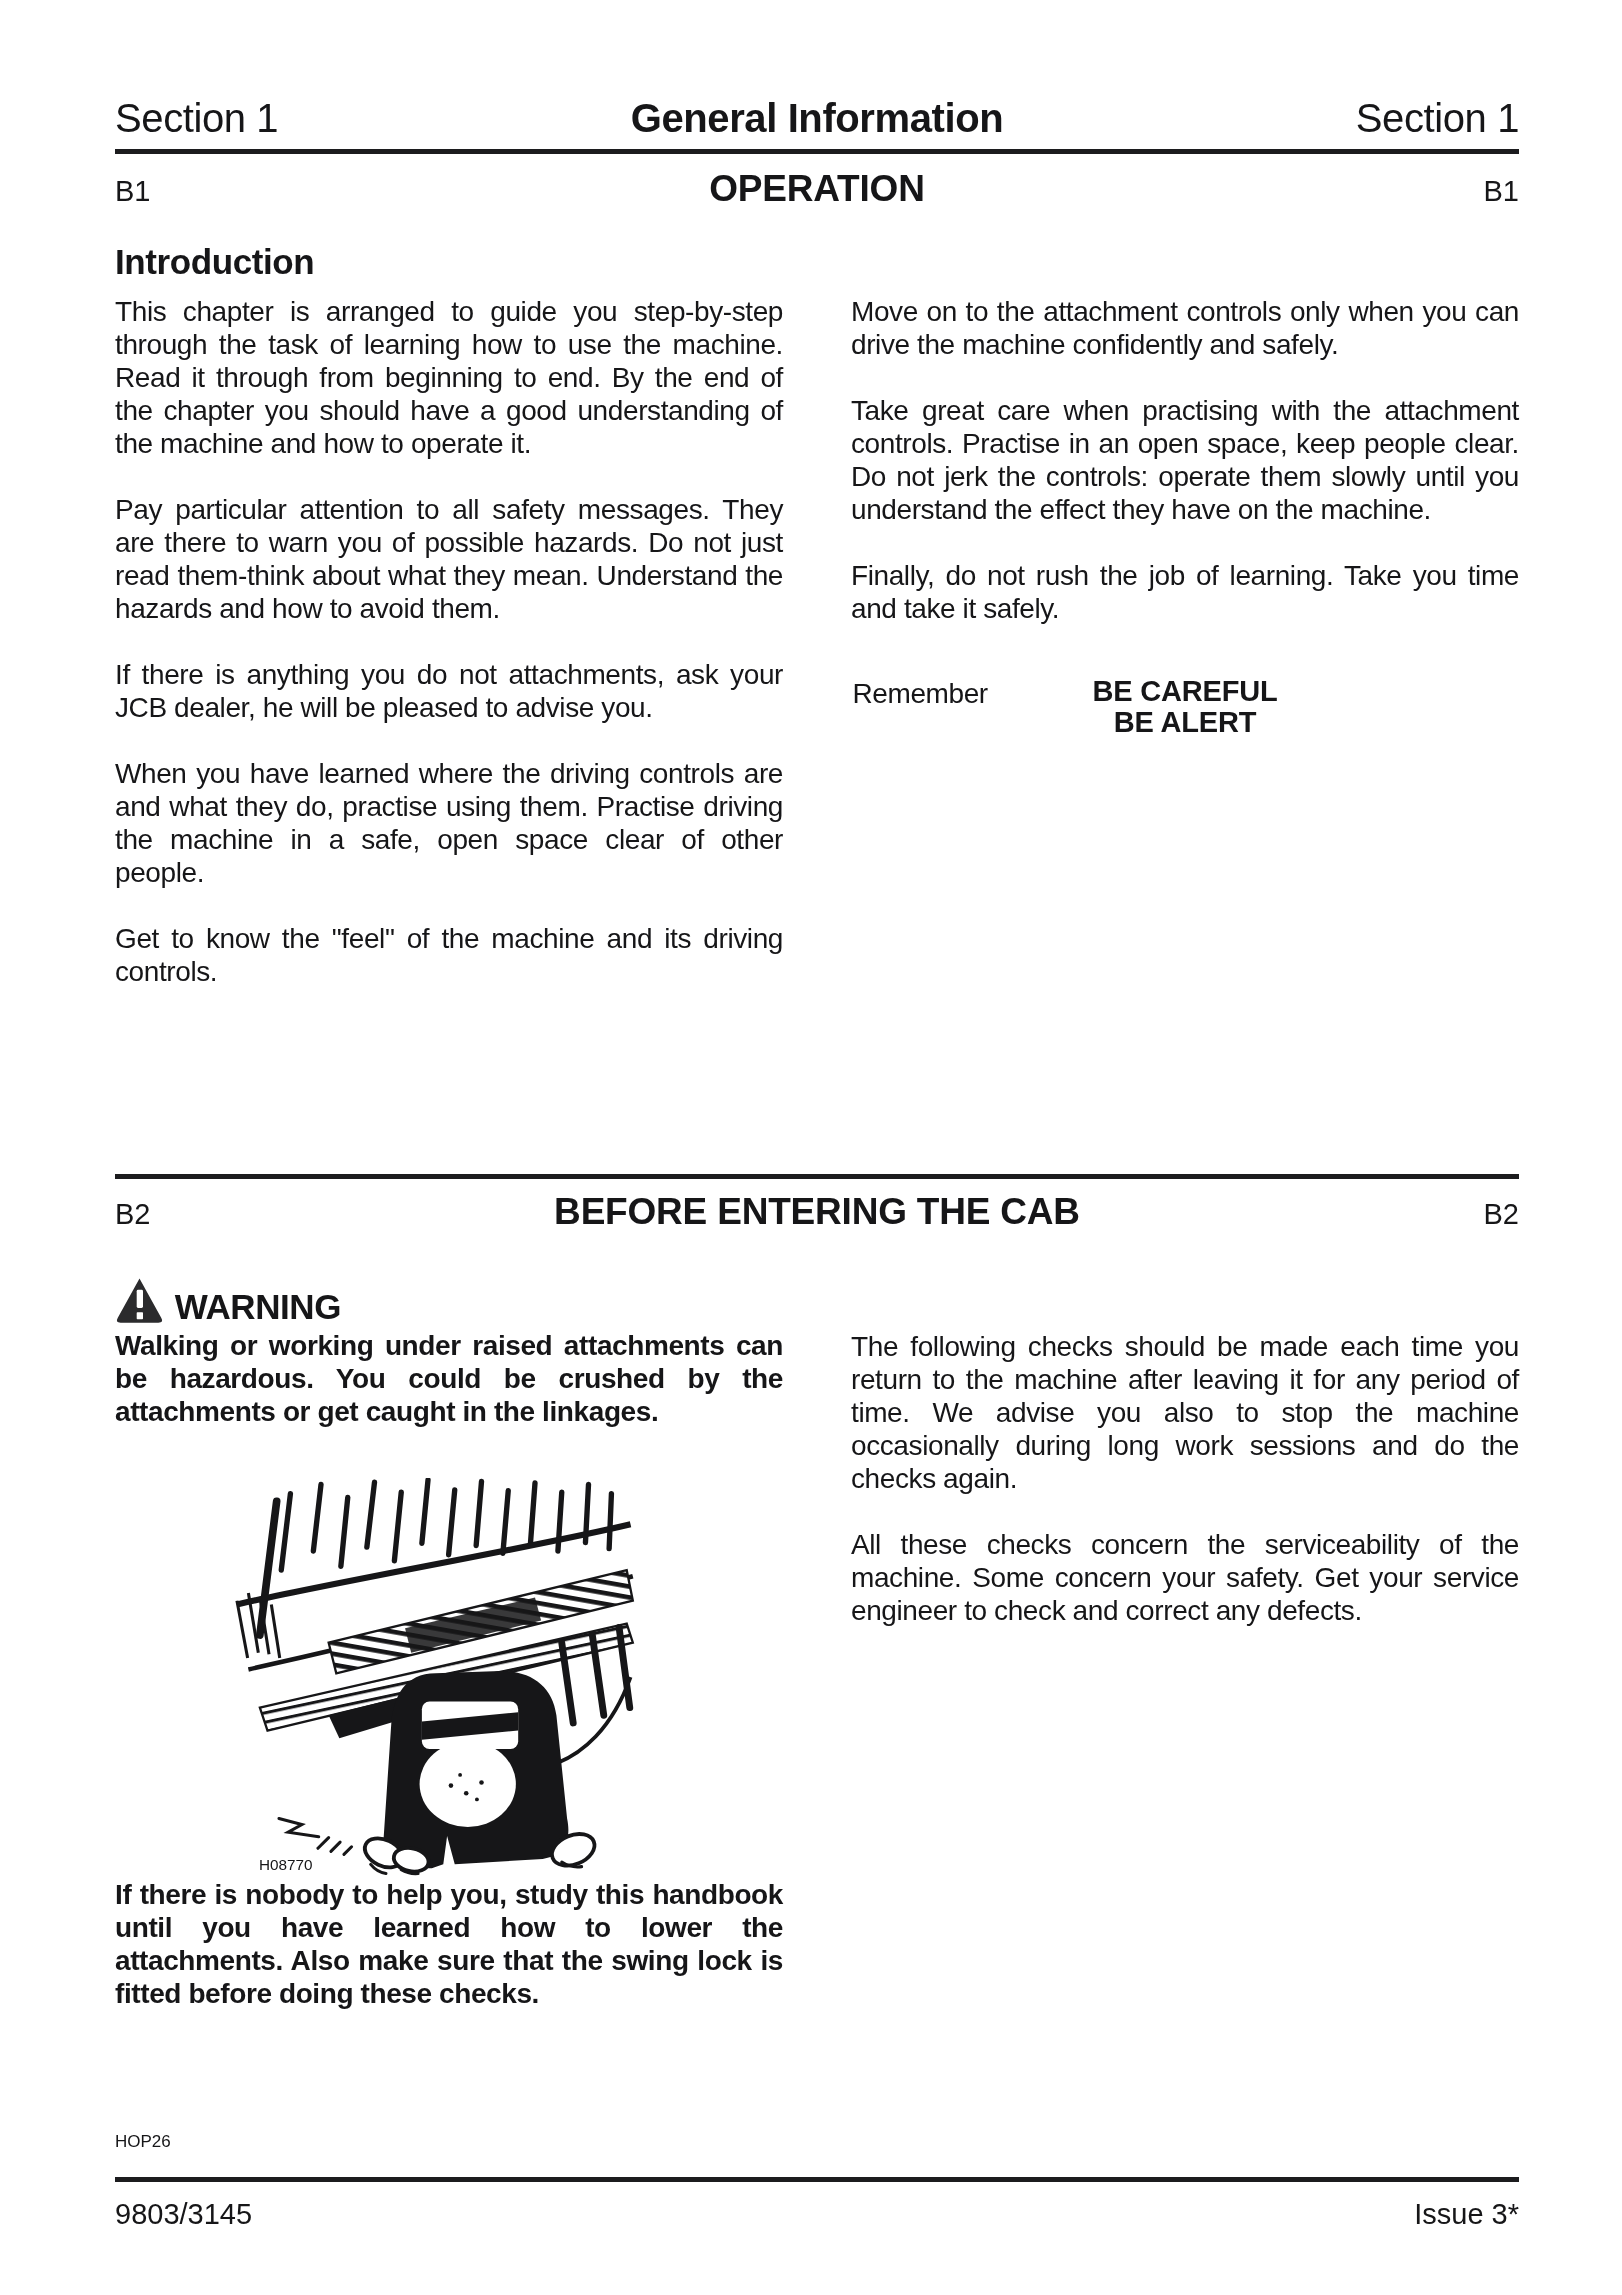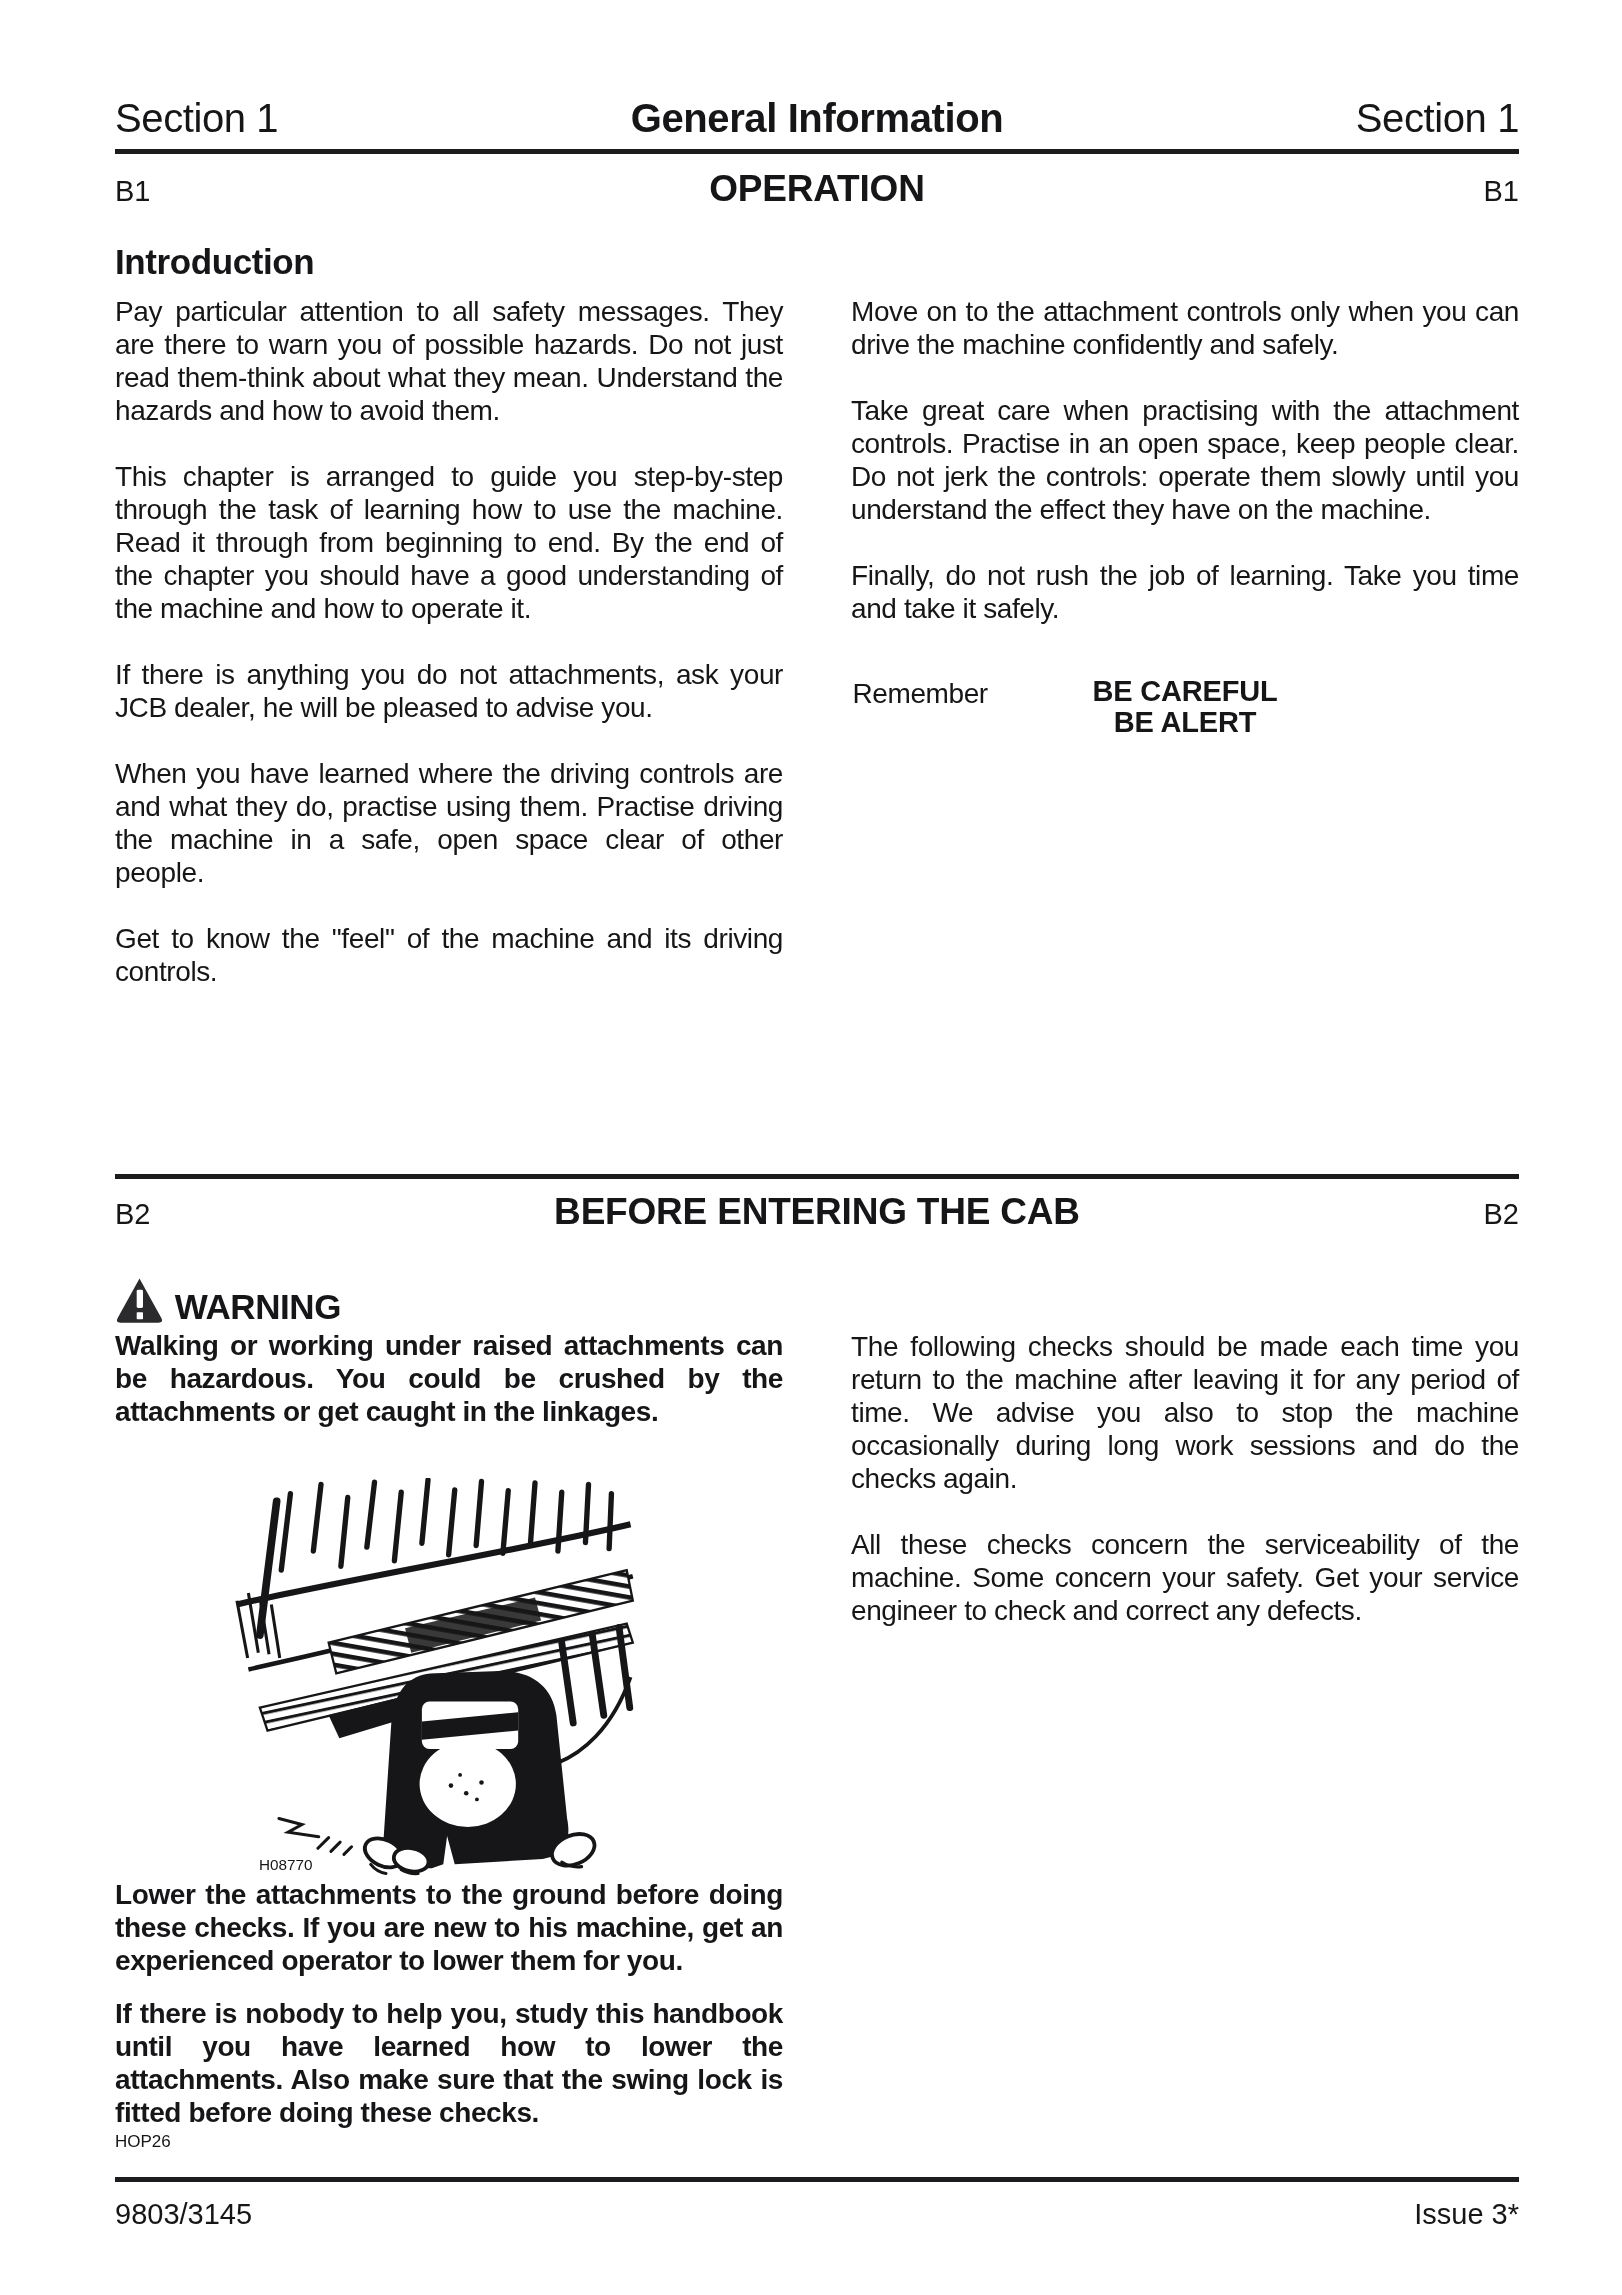--- a/index.html
+++ b/index.html
@@ -47,22 +47,22 @@
 <div class="abs rule" style="top:149px"></div>
 <div class="abs hdr-row" style="top:168px">
   <span class="sub-side">B1</span>
   <span class="sub-title">OPERATION</span>
   <span class="sub-side">B1</span>
 </div>
 
 <div class="abs intro-title" style="left:115px;top:242px">Introduction</div>
 
 <div class="abs col" style="left:115px;top:295px">
+  <p>This chapter is arranged to guide you step-by-step through the task of learning how to use the machine.  Read it through from beginning to end.  By the end of the chapter you should have a good understanding of the machine and how to operate it.</p>
   <p>Pay particular attention to all safety messages.  They are there to warn you of possible hazards.  Do not just read them-think about what they mean.  Understand the hazards and how to avoid them.</p>
-  <p>This chapter is arranged to guide you step-by-step through the task of learning how to use the machine.  Read it through from beginning to end.  By the end of the chapter you should have a good understanding of the machine and how to operate it.</p>
   <p>If there is anything you do not attachments, ask your JCB dealer, he will be pleased to advise you.</p>
   <p>When you have learned where the driving controls are and what they do, practise using them.  Practise driving the machine in a safe, open space clear of other people.</p>
   <p>Get to know the "feel" of the machine and its driving controls.</p>
 </div>
 
 <div class="abs col" style="left:851px;top:295px">
   <p>Move on to the attachment controls only when you can drive the machine confidently and safely.</p>
   <p>Take great care when practising with the attachment controls.  Practise in an open space, keep people clear.  Do not jerk the controls: operate them slowly until you understand the effect they have on the machine.</p>
   <p>Finally, do not rush the job of learning.  Take you time and take it safely.</p>
 </div>
@@ -176,21 +176,20 @@
         <path d="M85 445 l30 8 l-18 10 l40 6"></path>
       <path d="M150 470 l-14 14"></path>
         <path d="M165 476 l-12 12"></path>
         <path d="M180 482 l-10 10"></path>
     </g>
   </svg>
 </div>
 <div class="abs fig-label" style="left:259px;top:1856px">H08770</div>
 
 <div class="abs col bold-col" style="left:115px;top:1878px">
-  <p style="margin-bottom:20px">Lower the attachments to the ground before doing these checks.  If you are new to his machine, get an experienced operator to lower them for you.</p>
   <p>If there is nobody to help you, study this handbook until you have learned how to lower the attachments.  Also make sure that the swing lock is fitted before doing these checks.</p>
 </div>
 <div class="abs code-label" style="left:115px;top:2132px">HOP26</div>
 
 <div class="abs rule" style="top:2177px"></div>
 <div class="abs footer-row" style="top:2198px">
   <span>9803/3145</span>
   <span>Issue 3*</span>
 </div>
 

